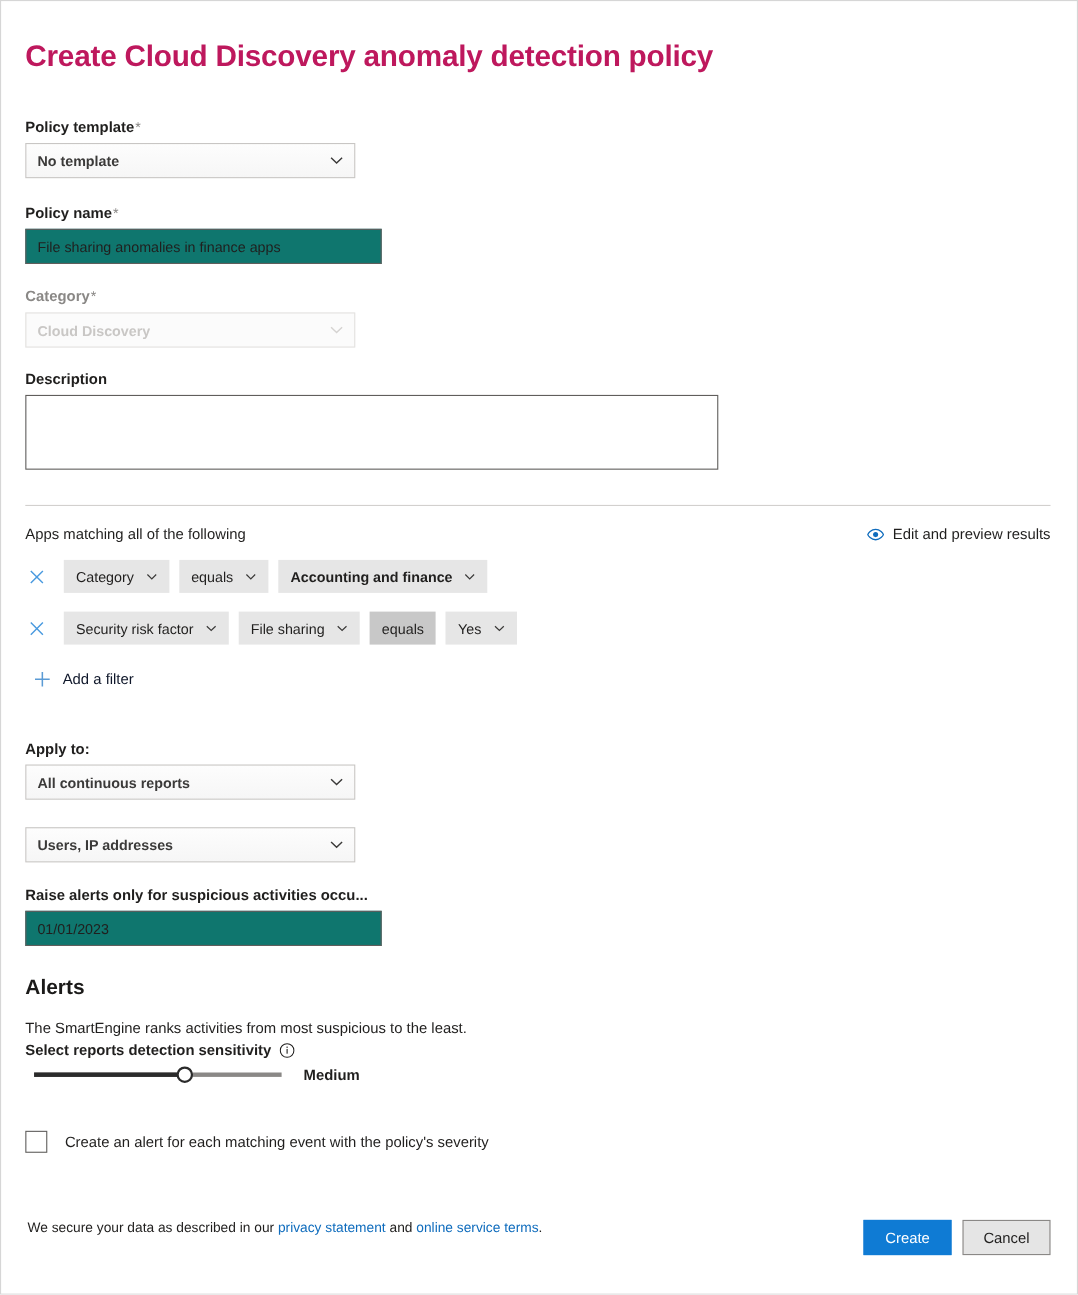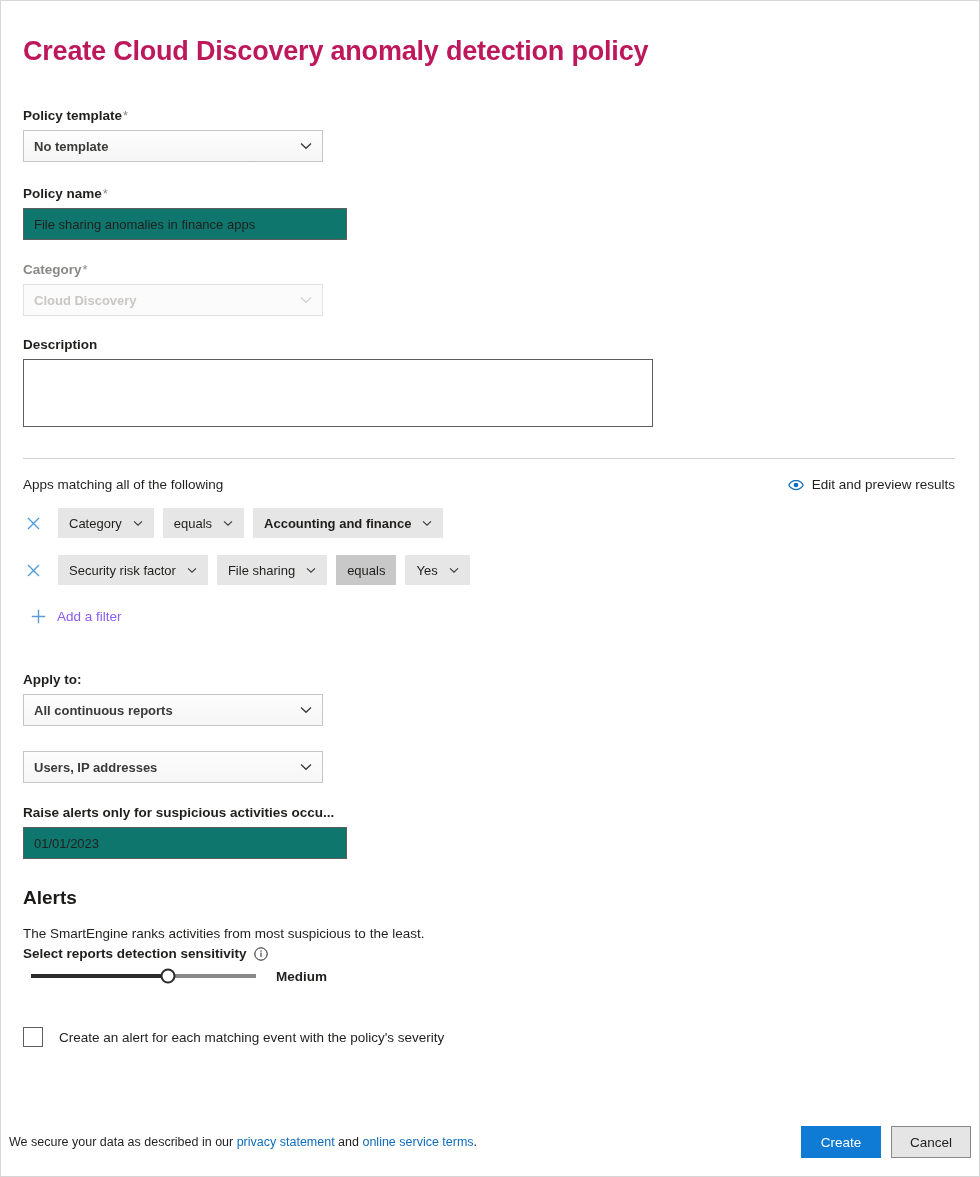--- a/index.html
+++ b/index.html
@@ -173,21 +173,21 @@
   }
   .chip.strong { font-weight: bold; }
   .chip.active { background: #c8c8c8; }
   .chip .cv { line-height: 0; color: #3b3a39; }
 
   .add-filter {
     display: flex;
     align-items: center;
     gap: 11px;
     font-size: 13.5px;
-    color: #8b5cf6;
+    color: #0f172a;
     cursor: pointer;
     width: max-content;
   }
   .plus-icon { color: #5b9bd5; line-height: 0; }
 
   
   .section-title {
     font-size: 19px;
     font-weight: bold;
     color: #1b1a19;
@@ -275,23 +275,23 @@
     color: #201f1e;
   }
 
   
   .footer {
     position: absolute;
     left: 1px; right: 1px; bottom: 1px;
     height: 66px;
     background: #ffffff;
     display: flex;
-    align-items: center;
+    align-items: flex-start;
     justify-content: space-between;
-    padding: 0 7px;
+    padding: 0 23px;
     box-sizing: border-box;
   }
   .footer-note {
     font-size: 12.5px;
     color: #201f1e;
   }
   .footer-note a {
     color: #0f6cbd;
     text-decoration: none;
     cursor: pointer;

